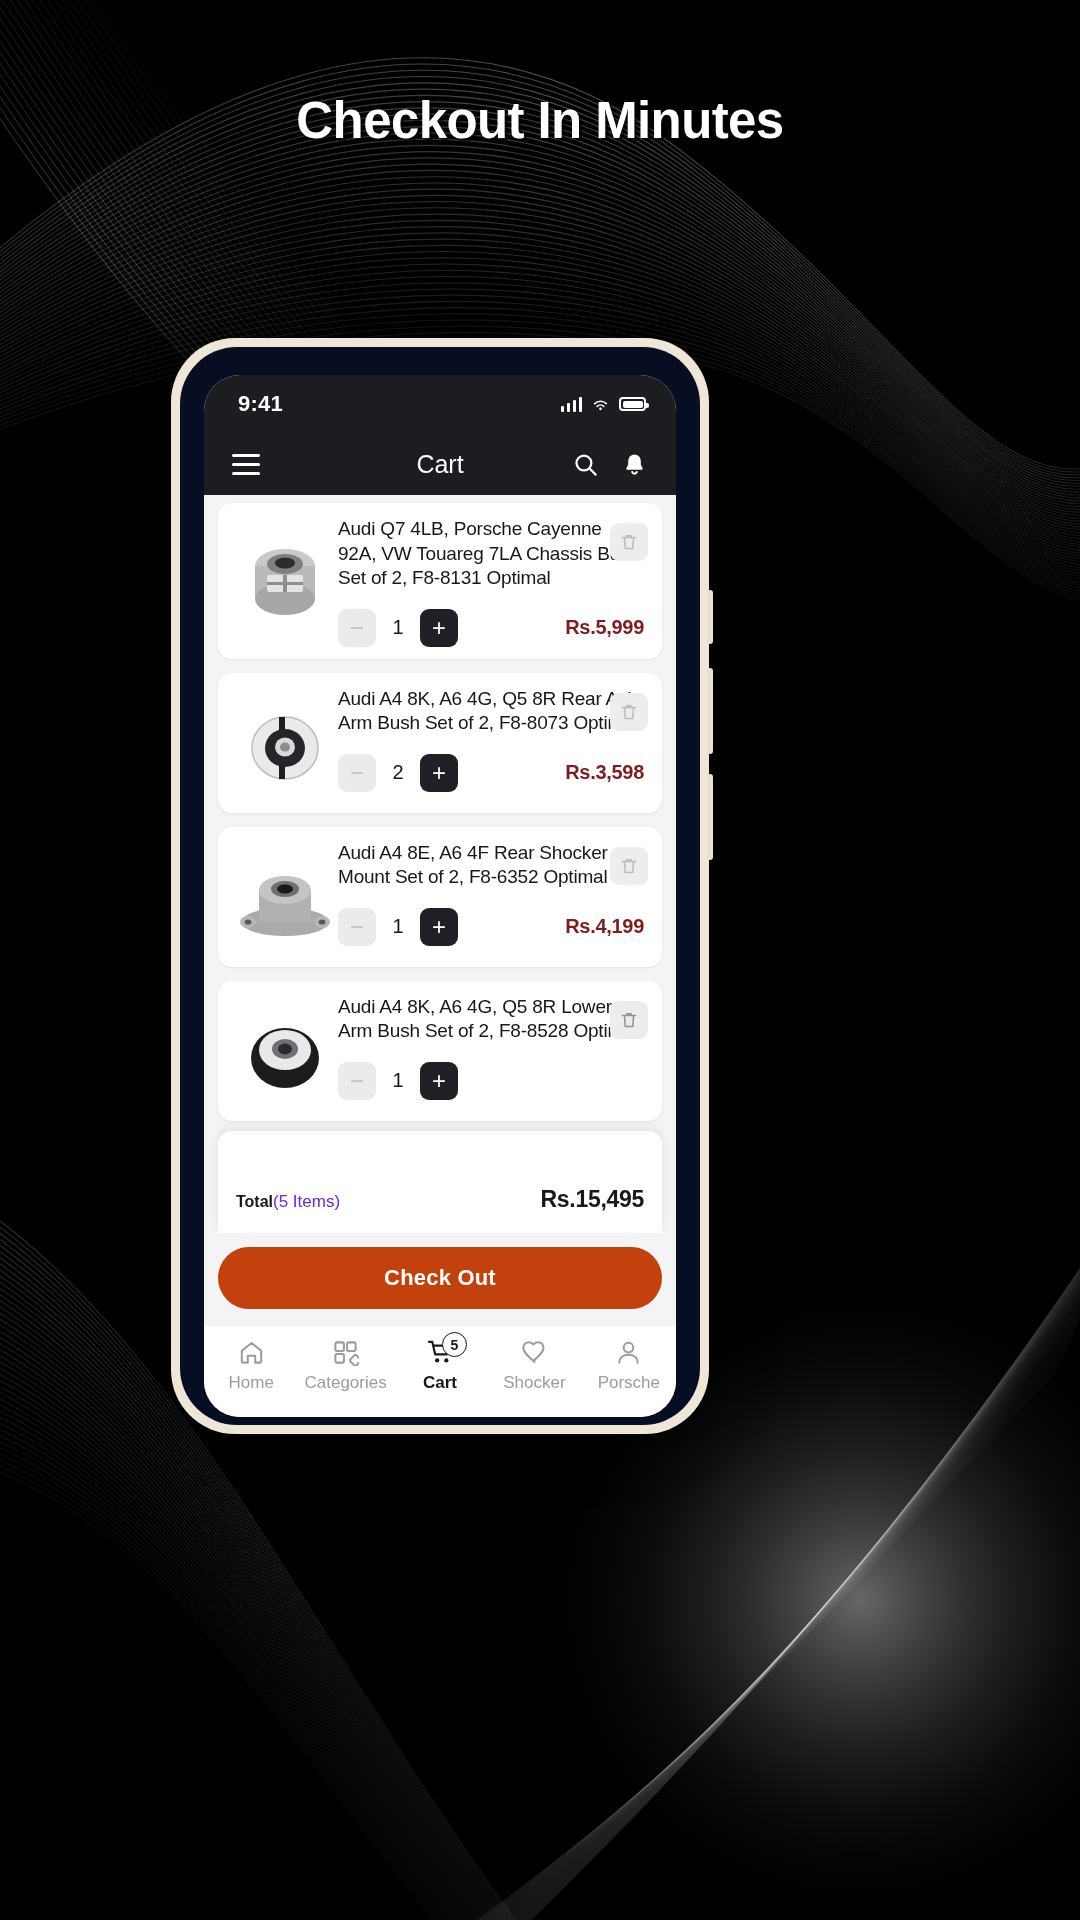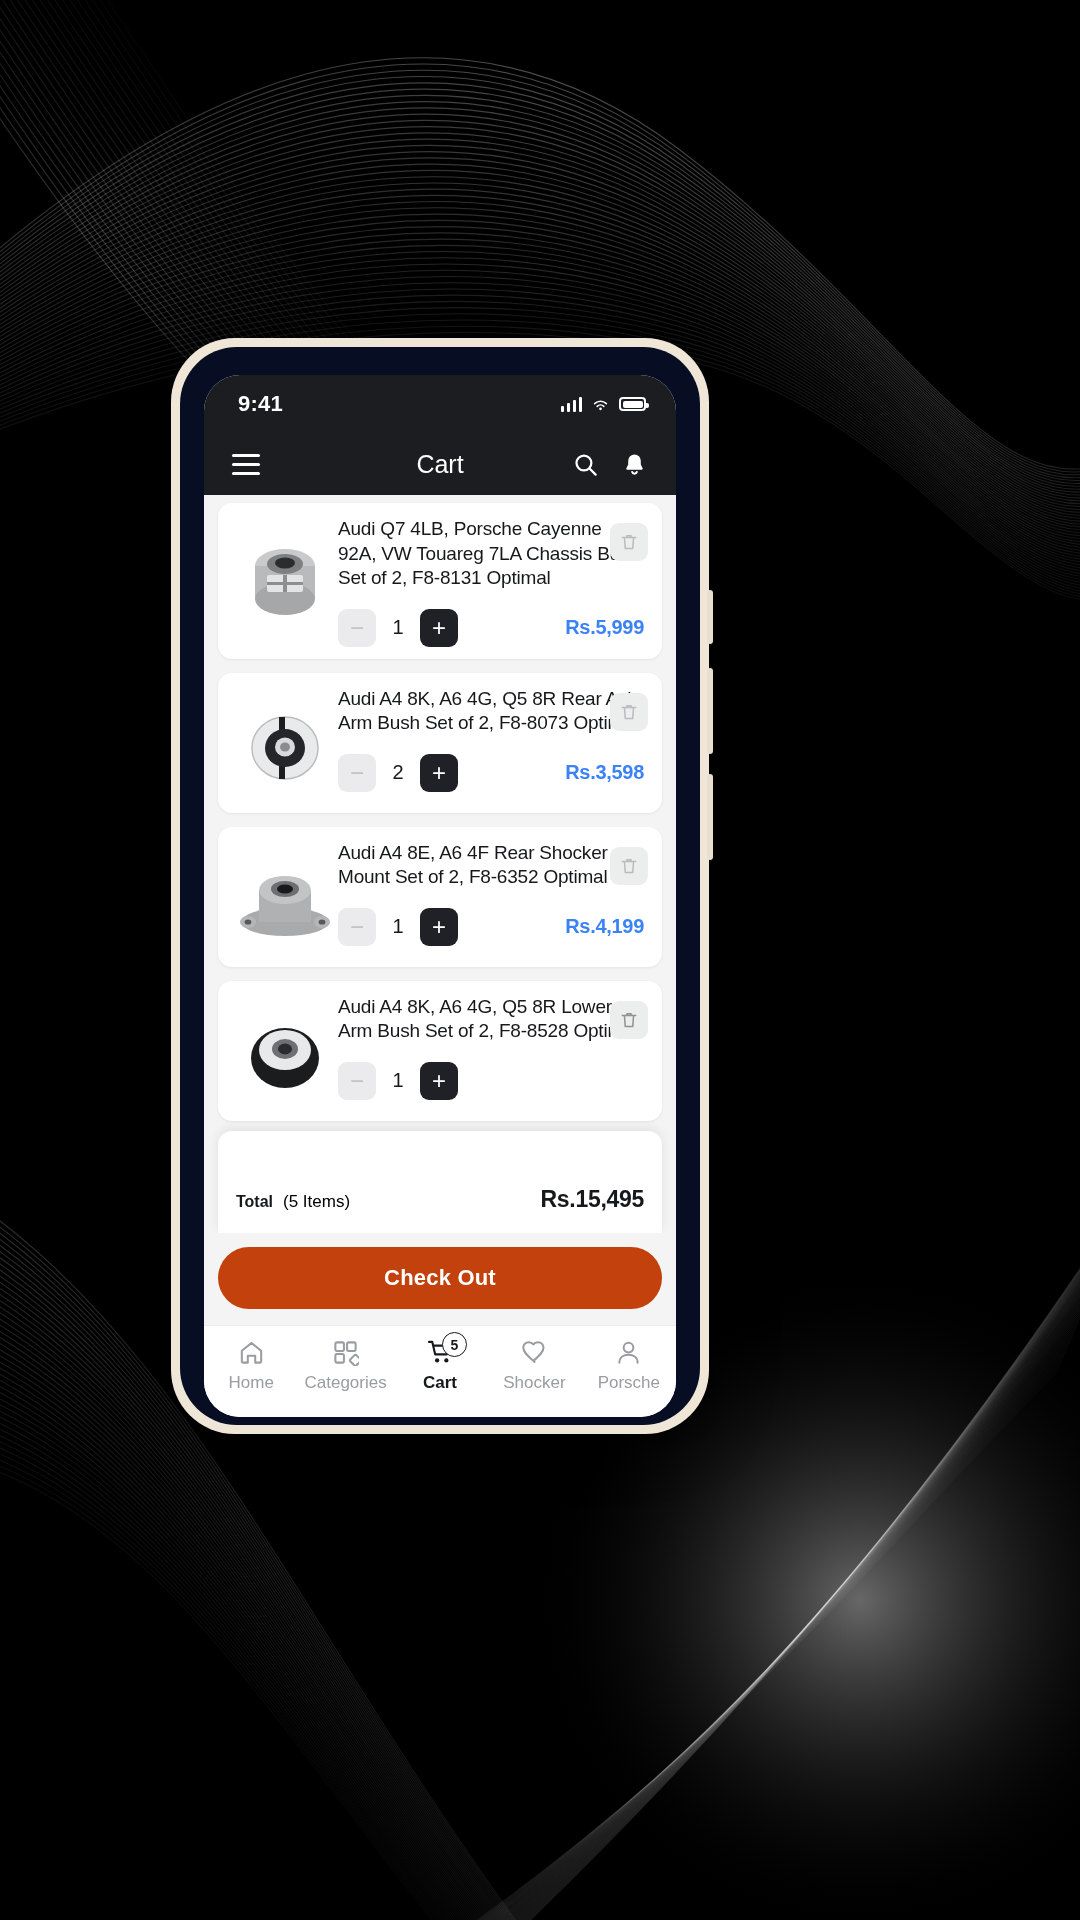--- a/index.html
+++ b/index.html
@@ -110,38 +110,38 @@
   .card-bottom { display:flex; align-items:center; margin-top:18px; }
   .stepper { display:flex; align-items:center; gap:14px; }
   .st-btn {
     width:38px; height:38px; border-radius:9px;
     display:flex; align-items:center; justify-content:center;
     font-size:24px; line-height:1; cursor:pointer; user-select:none;
   }
   .st-minus { background:#ebebed; color:#c2c2c6; }
   .st-plus  { background:#1f2126; color:#fff; font-weight:300; }
   .qty { font-size:20px; color:#17181b; min-width:16px; text-align:center; }
-  .price { margin-left:auto; font-size:20px; font-weight:700; color:#3b82f6; letter-spacing:-0.3px; }
+  .price { margin-left:auto; font-size:20px; font-weight:700; color:#7f1d1d; letter-spacing:-0.3px; }
 
   .trash {
     position:absolute; right:14px; top:20px;
     width:38px; height:38px; border-radius:9px; background:#eceded;
     display:flex; align-items:center; justify-content:center; cursor:pointer;
   }
 
   
   .total-bar {
     position:absolute; left:14px; right:14px; bottom:0;
     background:#fff; border-radius:14px 14px 0 0;
     padding:18px 18px 20px;
     display:flex; align-items:baseline;
     box-shadow:0 -3px 12px rgba(0,0,0,0.08);
   }
   .total-label { font-size:16px; font-weight:700; color:#17181b;margin-top:44px; }
-  .total-items { font-size:17px; color:#000000; margin-left:10px; }
+  .total-items { font-size:17px; color:#6d28d9; }
   .total-amt { margin-left:auto; font-size:23px; font-weight:700; color:#17181b; letter-spacing:-0.3px; }
 
   
   .checkout-wrap { background:#f4f4f5; padding:14px 14px 16px; flex:0 0 auto; }
   .checkout-btn {
     height:62px; background:#c2410c; border-radius:31px;
     display:flex; align-items:center; justify-content:center;
     color:#fff; font-size:22px; font-weight:700; letter-spacing:0.2px; cursor:pointer;
   }
 
@@ -338,20 +338,21 @@
       <path d="M 1068.6 1346.6 C 884.8 1539, 748.6 1735.2, 401 1977.6" opacity="0.128"></path>
       <path d="M 1066.5 1351.5 C 882 1542.5, 746.5 1738, 397.5 1979" opacity="0.120"></path>
       <path d="M 1064.4 1356.4 C 879.2 1546, 744.4 1740.8, 394 1980.4" opacity="0.112"></path>
       <path d="M 1062.3 1361.3 C 876.4 1549.5, 742.3 1743.6, 390.5 1981.8" opacity="0.104"></path>
       <path d="M 1060.2 1366.2 C 873.6 1553, 740.2 1746.4, 387 1983.2" opacity="0.096"></path>
       <path d="M 1058.1 1371.1 C 870.8 1556.5, 738.1 1749.2, 383.5 1984.6" opacity="0.088"></path>
     </g>
 </svg>
 
 <div class="headline">
+  <span class="l2">Checkout In Minutes</span>
 </div>
 
 <div class="phone-outer">
   <div class="side-btn sb1"></div>
   <div class="side-btn sb2"></div>
   <div class="side-btn sb3"></div>
 
   <div class="phone-bezel">
     <div class="screen">
 

